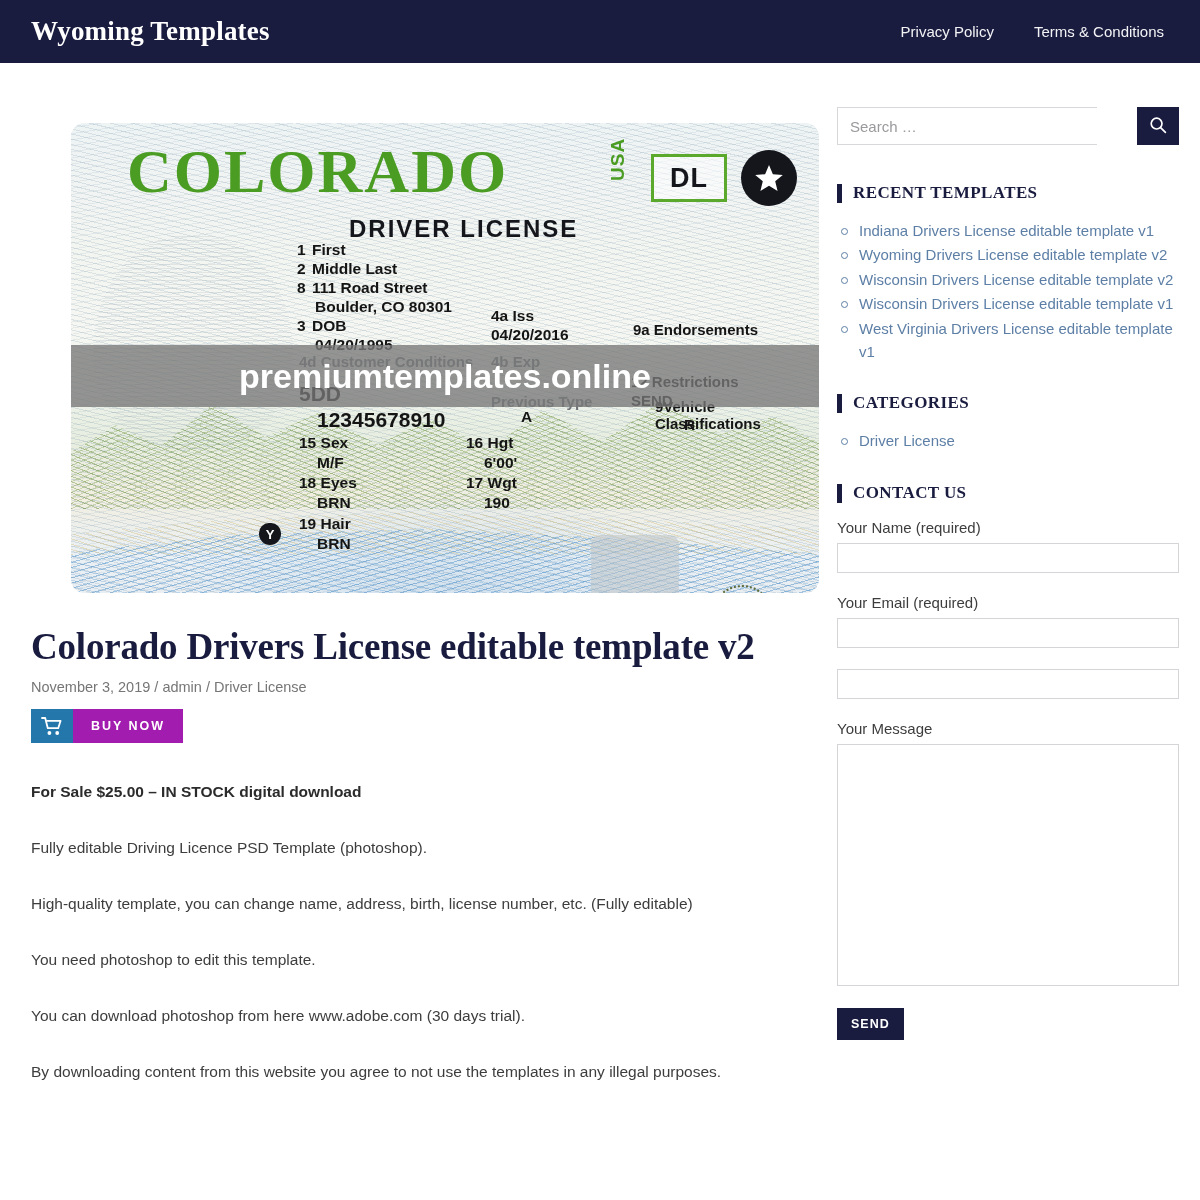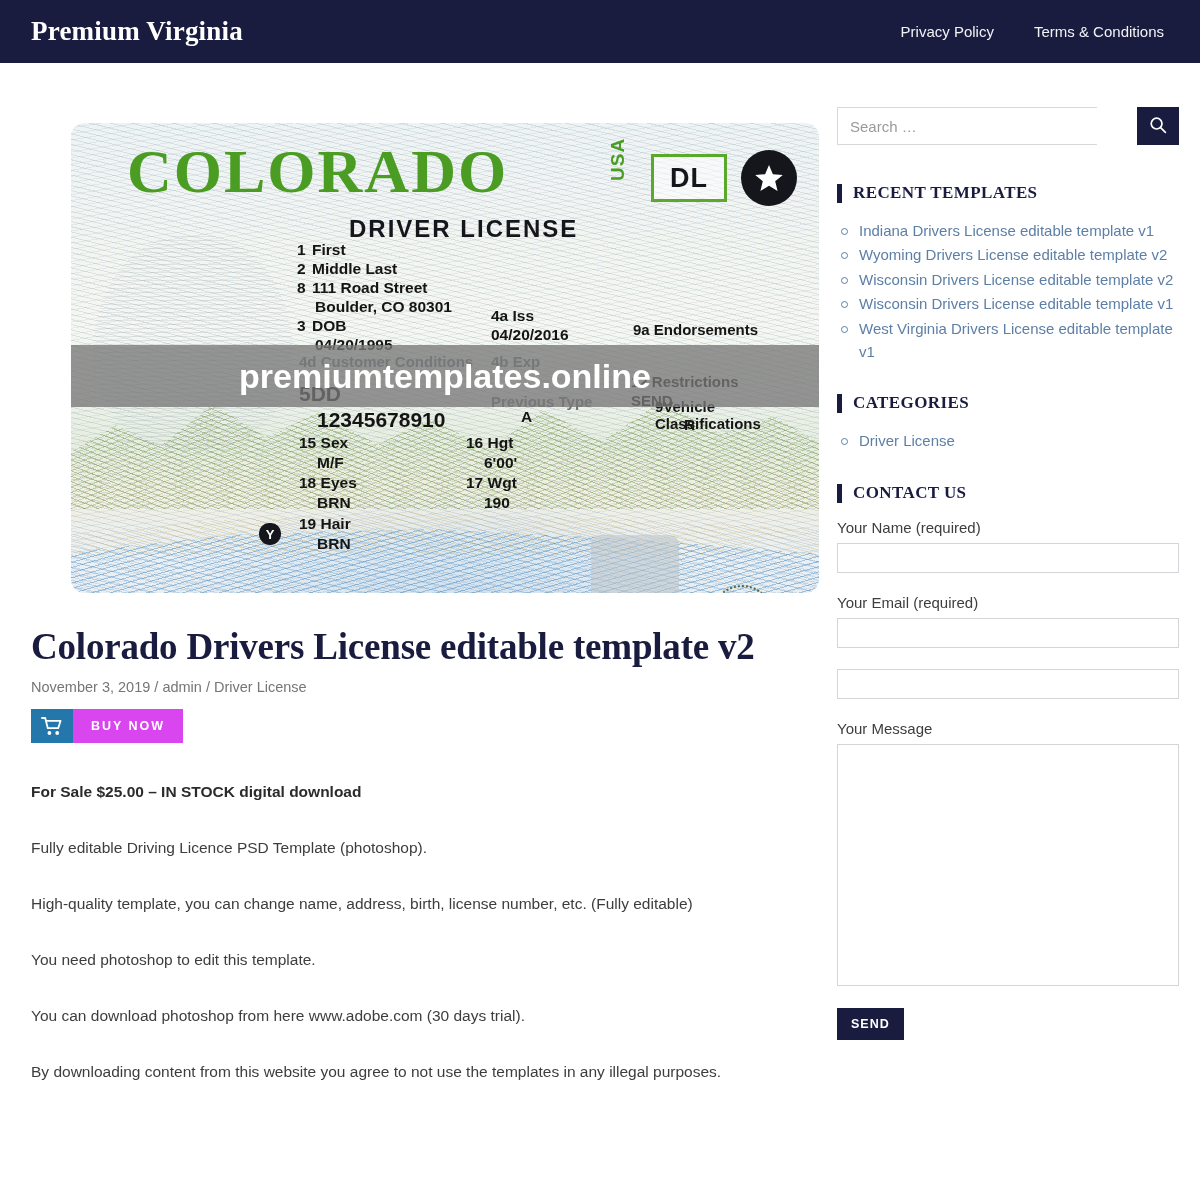--- a/index.html
+++ b/index.html
@@ -237,21 +237,21 @@
   }
   .buy-now {
     display: inline-flex;
     align-items: stretch;
     margin-top: 14px;
     height: 34px;
     width: 152px;
     border: none;
     padding: 0;
     cursor: pointer;
-    background: #d946ef;
+    background: #a21caf;
   }
   .buy-now .cart {
     width: 42px;
     background: #2477ab;
     display: flex; align-items: center; justify-content: center;
   }
   .buy-now .cart svg { display: block; }
   .buy-now .buy-label {
     flex: 1;
     display: flex; align-items: center; justify-content: center;
@@ -377,21 +377,21 @@
     letter-spacing: 1px;
     padding: 9px 14px;
     cursor: pointer;
     font-family: "Liberation Sans", sans-serif;
   }
 </style>
 </head>
 <body>
 
 <header class="site-header">
-  <div class="site-title">Premium Virginia</div>
+  <div class="site-title">Wyoming Templates</div>
   <nav class="main-nav">
     <a class="nav-link" href="#">Privacy Policy</a>
     <a class="nav-link" href="#">Terms &amp; Conditions</a>
   </nav>
 </header>
 
 <div class="page">
 
   <main class="content">
 

